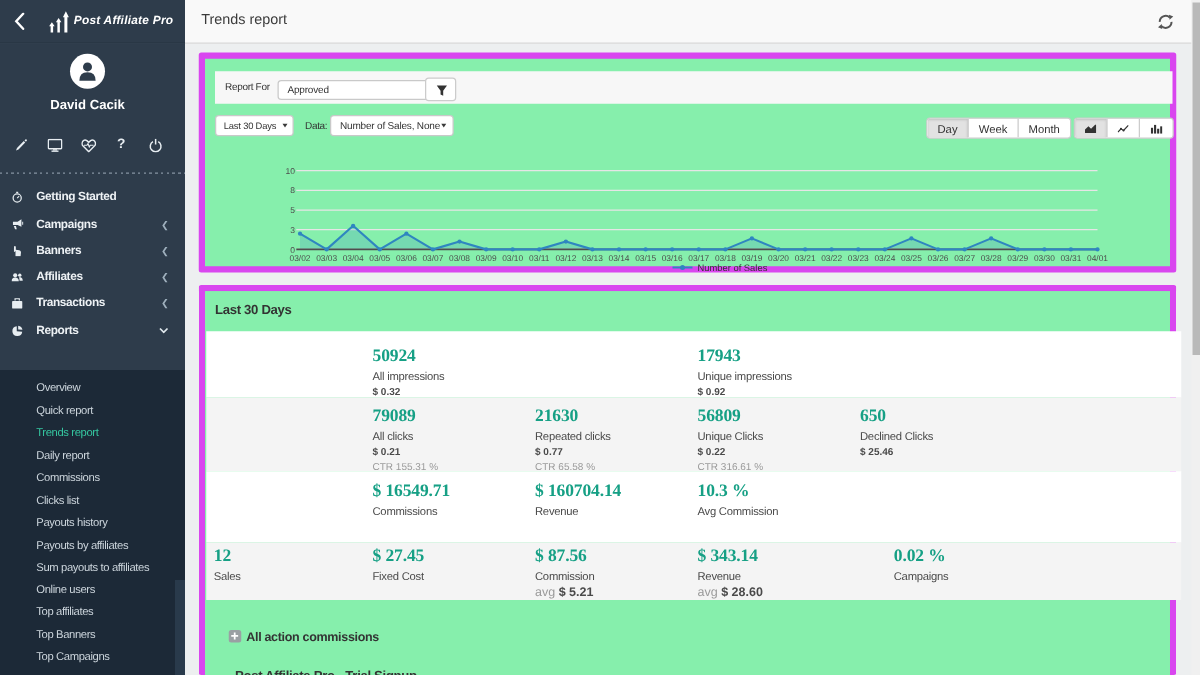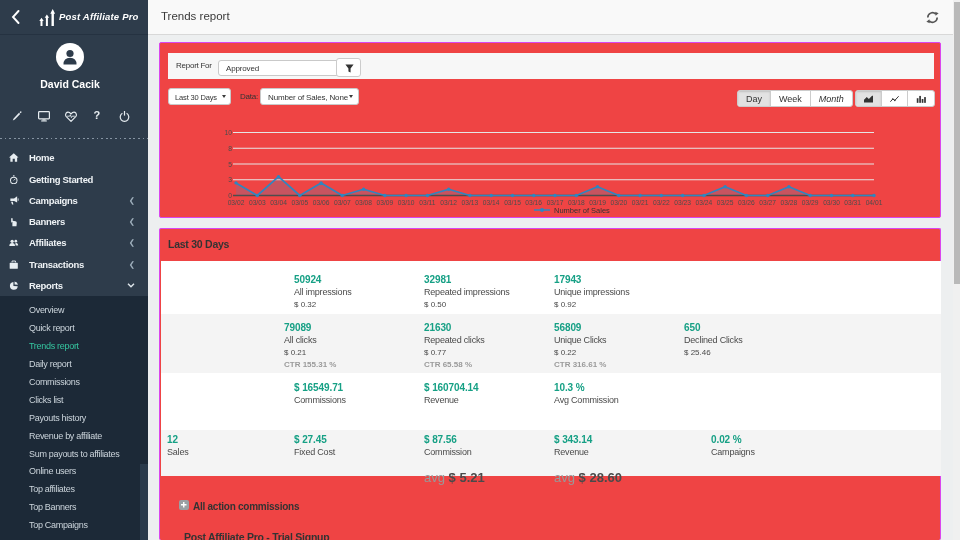--- a/index.html
+++ b/index.html
@@ -27,44 +27,44 @@
 #submenu { left:0; top:260.5px; width:148px; height:244.5px; background:#1c2937; }
 .smi { position:absolute; left:29px; font-size:9px; color:#ccd5dc; letter-spacing:-0.3px; }
 .smi.act { color:#35c6a0; }
 #sbscroll { left:140px; top:429px; width:8px; height:76px; background:#293a4b; }
 
 
 #vsb { left:953px; top:0; width:7px; height:540px; background:#f0f0f0; }
 #vsbt { left:954px; top:2px; width:6px; height:282px; background:#b9b9b9; }
 
 
-.card { position:absolute; background:#ef4444; border:1px solid #d946ef; border-radius:2px; }
+.card { position:absolute; background:#86efac; border:5px solid #d946ef; border-radius:2px; }
 #card1 { left:159px; top:42px; width:782px; height:176px; }
 #card2 { left:159px; top:228px; width:782px; height:312px; border-bottom:none; }
 
 
 #fband { position:absolute; left:8px; top:10px; width:766px; height:26px; background:#f7f7f7; }
 .lbl { position:absolute; font-size:8px; color:#333; letter-spacing:-0.25px; }
 .sel { position:absolute; background:#fff; border:1px solid #c9c9c9; border-radius:3px; font-size:8px; color:#333; letter-spacing:-0.15px; }
 .sel span { position:absolute; left:7px; top:50%; transform:translateY(-50%); white-space:nowrap; }
 .sel .car { position:absolute; right:5px; top:50%; margin-top:-1.5px; width:0; height:0; border-left:2.5px solid transparent; border-right:2.5px solid transparent; border-top:3px solid #3a3a3a; }
 .btn { position:absolute; background:#fff; border:1px solid #ccc; }
 .bgrp { position:absolute; display:flex; border:1px solid #ccc; border-radius:3px; overflow:hidden; background:#fff; }
 .bgrp .b { font-size:9px; color:#333; padding:0 8px; border-right:1px solid #ccc; display:flex; align-items:center; justify-content:center; }
-.bgrp .b:last-child { border-right:none;font-style:italic; }
+.bgrp .b:last-child { border-right:none; }
 .bgrp .b.on { background:#e2e2e2; box-shadow:inset 0 1px 2px rgba(0,0,0,.15); }
 
 
 .srow { position:absolute; left:1px; width:780px; }
 .stat { position:absolute; }
-.sv { font-size:10px; font-weight:bold; color:#16a085; white-space:nowrap; letter-spacing:-0.1px; }
+.sv { font-size:14px; font-weight:bold; color:#16a085; white-space:nowrap; letter-spacing:-0.1px;font-family:Liberation Serif, serif; }
 .sl { font-size:9px; color:#4a4a4a; margin-top:2px; white-space:nowrap; letter-spacing:-0.2px; }
-.ss { font-size:8px; font-weight:normal; color:#4a4a4a; margin-top:3px; white-space:nowrap; }
-.sc { font-size:8px; color:#9a9a9a; margin-top:3px; white-space:nowrap;font-weight:bold; }
-.sa { font-size:13px; color:#999; margin-top:13px; white-space:nowrap; }
+.ss { font-size:8px; font-weight:bold; color:#4a4a4a; margin-top:3px; white-space:nowrap; }
+.sc { font-size:8px; color:#9a9a9a; margin-top:3px; white-space:nowrap; }
+.sa { font-size:10px; color:#999; margin-top:3px; white-space:nowrap; }
 .sa b { color:#4a4a4a; }
 </style>
 </head>
 <body>
 <div id="app">
 
   <div id="tl" class="abs">
     <svg class="abs" id="back" style="left:11px;top:10px" width="9" height="14" viewBox="0 0 9 14">
         <path d="M7.5 1 L2 7 L7.5 13" stroke="#fff" stroke-width="1.9" fill="none" stroke-linecap="round"></path>
       </svg>
@@ -114,26 +114,20 @@
     <div class="abs" style="left:93.5px;top:74px;font-size:11px;font-weight:bold;color:#e7edf1">?</div>
     <svg class="abs" style="left:119px;top:76px" width="11" height="11" viewBox="0 0 11 11">
         <path d="M3.4 2.3 A4.3 4.3 0 1 0 7.6 2.3" stroke="#e7edf1" stroke-width="1.2" fill="none"></path>
         <rect x="4.9" y="0" width="1.2" height="4.6" fill="#e7edf1"></rect>
       </svg>
 
     <div id="dash" class="abs"></div>
     <div id="menu" class="abs">
       <div class="mi">
           <svg class="ic" viewBox="0 0 14 13">
-            <path d="M7 0 L14 6 L12 6 L12 12.5 L8.6 12.5 L8.6 8 L5.4 8 L5.4 12.5 L2 12.5 L2 6 L0 6 Z" fill="#e7edf1"></path>
-          </svg>
-          <div class="tx">Home</div>
-        </div>
-      <div class="mi">
-          <svg class="ic" viewBox="0 0 14 13">
             <circle cx="7" cy="7.5" r="4.8" fill="none" stroke="#e7edf1" stroke-width="1.5"></circle>
             <rect x="5.8" y="0" width="2.4" height="1.6" fill="#e7edf1"></rect>
             <path d="M7 7.5 L9.3 5.2" stroke="#e7edf1" stroke-width="1.3"></path>
           </svg>
           <div class="tx">Getting Started</div>
         </div>
       <div class="mi">
           <svg class="ic" viewBox="0 0 14 13">
             <path d="M12 0 L12 9 L7.5 7 L2 7 L2 3 L7.5 3 Z" fill="#e7edf1"></path>
             <path d="M3 8 L5.5 8 L6.5 12 L4.5 12 Z" fill="#e7edf1"></path>
@@ -180,21 +174,21 @@
     </div>
 
     <div id="submenu" class="abs">
         <div class="smi" style="top:9.8px">Overview</div>
         <div class="smi" style="top:27.7px">Quick report</div>
         <div class="smi act" style="top:45.6px">Trends report</div>
         <div class="smi" style="top:63.5px">Daily report</div>
         <div class="smi" style="top:81.4px">Commissions</div>
         <div class="smi" style="top:99.3px">Clicks list</div>
         <div class="smi" style="top:117.2px">Payouts history</div>
-        <div class="smi" style="top:135.1px">Revenue by affiliate</div>
+        <div class="smi" style="top:135.1px">Payouts by affiliates</div>
         <div class="smi" style="top:153.0px">Sum payouts to affiliates</div>
         <div class="smi" style="top:170.9px">Online users</div>
         <div class="smi" style="top:188.8px">Top affiliates</div>
         <div class="smi" style="top:206.7px">Top Banners</div>
         <div class="smi" style="top:224.6px">Top Campaigns</div>
       </div>
     <div id="sbscroll" class="abs"></div>
   </div>
 
   <div id="card1" class="card">
@@ -331,33 +325,28 @@
 
   <div id="card2" class="card">
     <div class="lbl" style="left:8px;top:9px;font-weight:bold;font-size:10.5px">Last 30 Days</div>
     <div id="stats">
         <div class="srow" style="top:32px;height:52.6px;background:#fff">
           <div class="stat" style="left:133px;top:13px">
             <div class="sv">50924</div>
             <div class="sl">All impressions</div>
             <div class="ss">$ 0.32</div>
           </div>
-          <div class="stat" style="left:263px;top:13px">
-            <div class="sv">32981</div>
-            <div class="sl">Repeated impressions</div>
-            <div class="ss">$ 0.50</div>
-          </div>
           <div class="stat" style="left:393px;top:13px">
             <div class="sv">17943</div>
             <div class="sl">Unique impressions</div>
             <div class="ss">$ 0.92</div>
           </div>
         </div>
         <div class="srow" style="top:84.6px;height:59.2px;background:#f4f4f4">
-          <div class="stat" style="left:123px;top:8px">
+          <div class="stat" style="left:133px;top:8px">
             <div class="sv">79089</div>
             <div class="sl">All clicks</div>
             <div class="ss">$ 0.21</div>
             <div class="sc">CTR 155.31 %</div>
           </div>
           <div class="stat" style="left:263px;top:8px">
             <div class="sv">21630</div>
             <div class="sl">Repeated clicks</div>
             <div class="ss">$ 0.77</div>
             <div class="sc">CTR 65.58 %</div>

